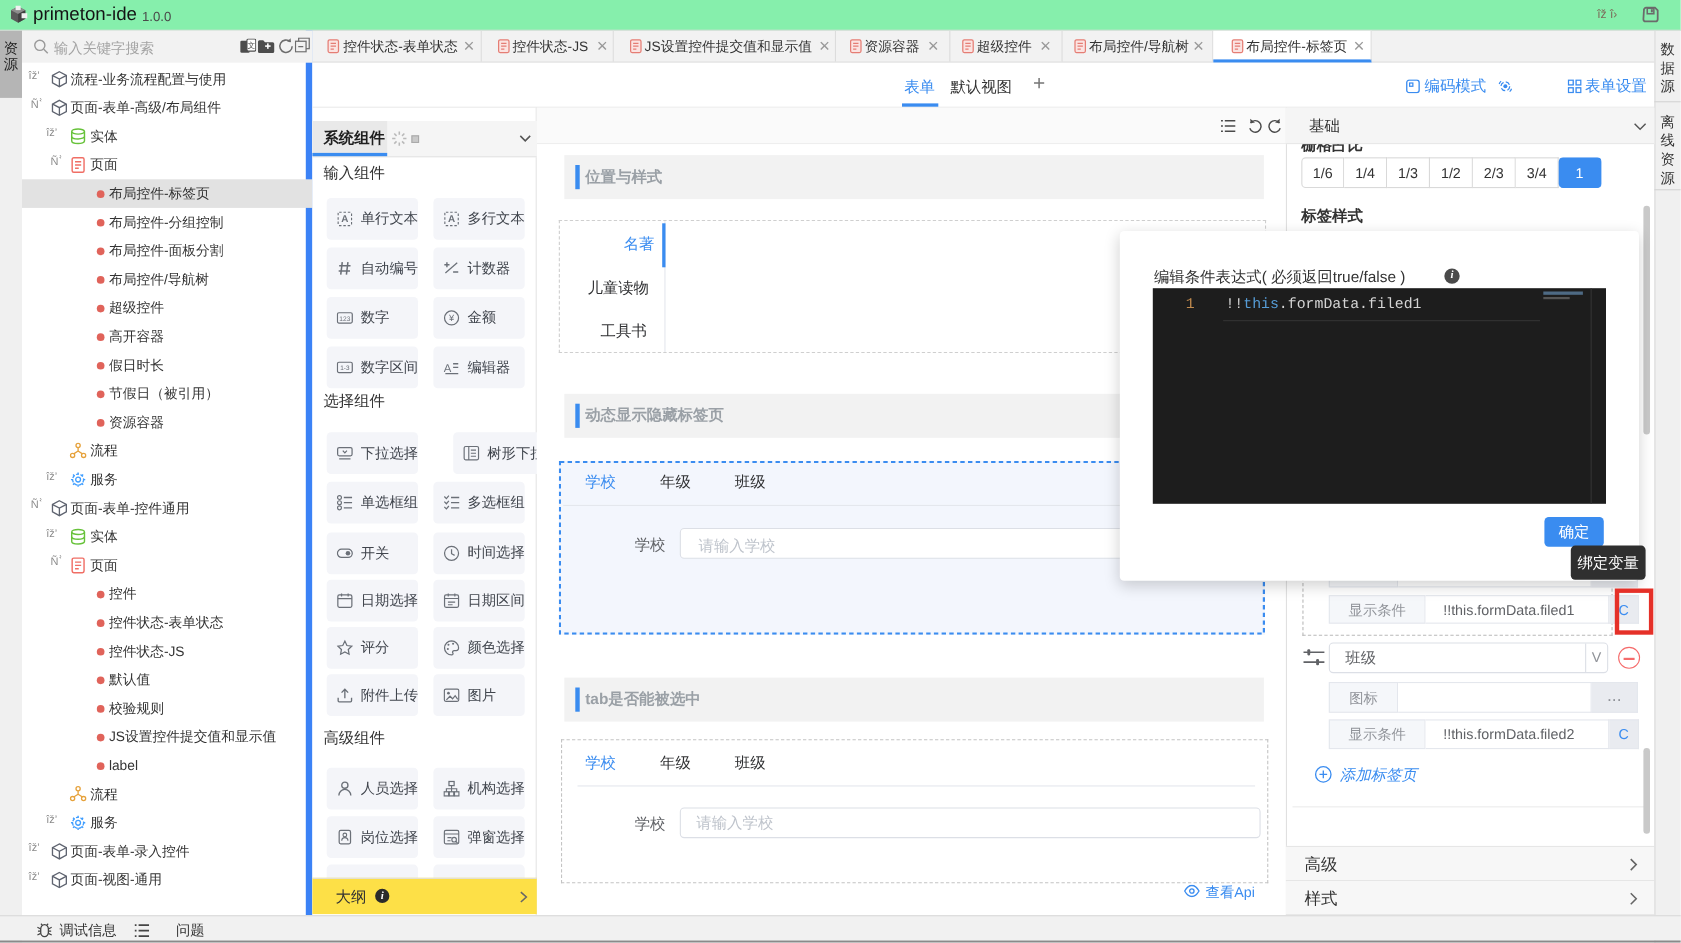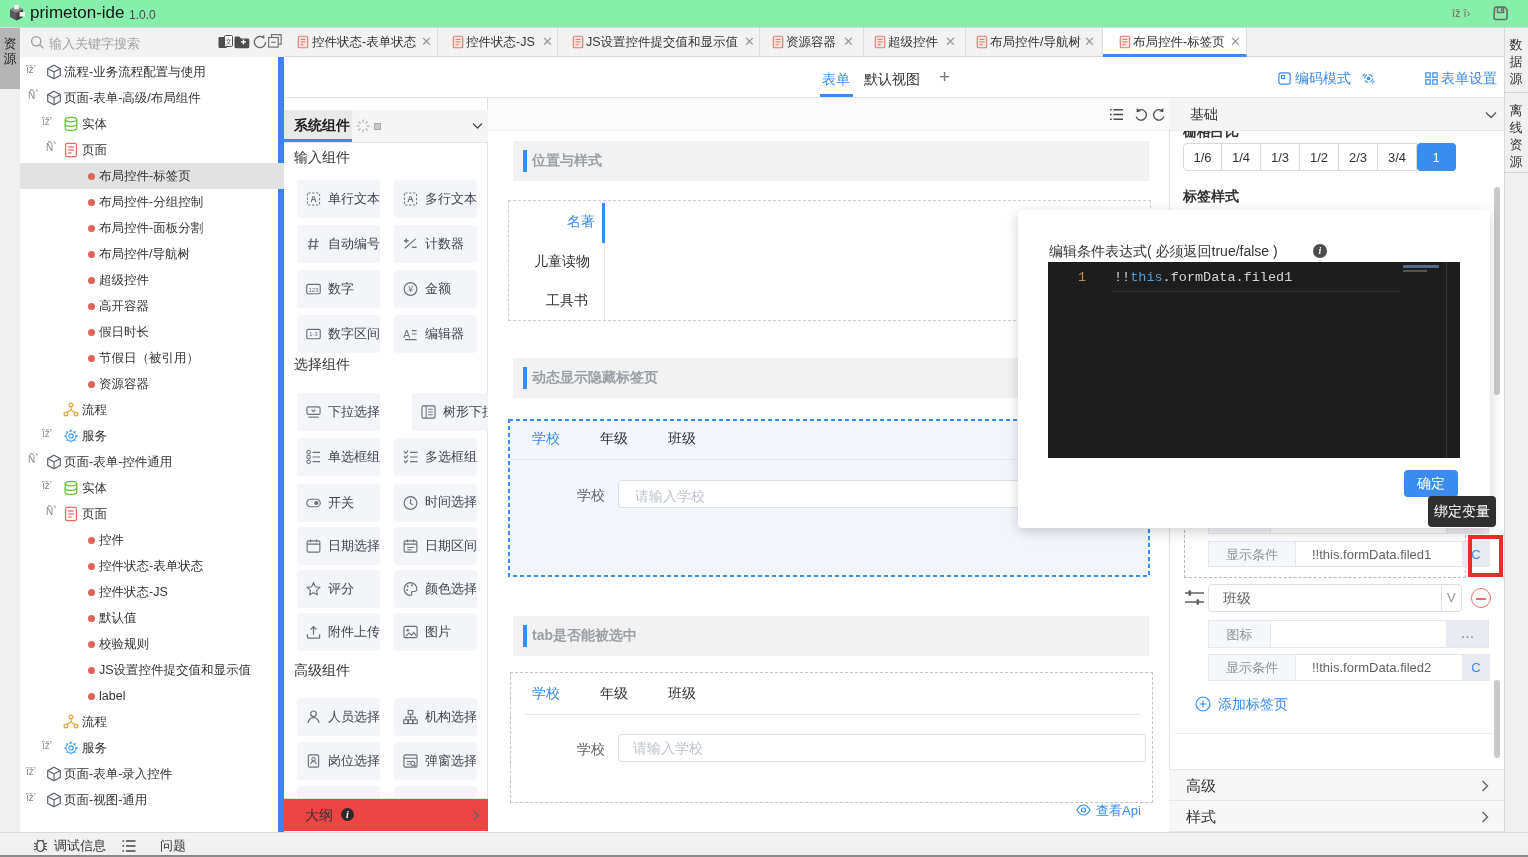--- a/index.html
+++ b/index.html
@@ -519,21 +519,21 @@
         <line x1="9.5" y1="9.5" x2="11.6" y2="11.6"></line>
         <line x1="11.6" y1="2.4" x2="9.5" y2="4.5"></line>
         <line x1="4.5" y1="9.5" x2="2.4" y2="11.6"></line>
       </g>
     </svg>
   <div class="abs" style="left:90px;top:13px;width:7px;height:7px;background:#c9c9c9;border:1px solid #aaa;"></div>
   <svg class="abs" style="left:188px;top:12px" width="11" height="8" viewBox="0 0 11 8">
       <path d="M1 1.5 L5.5 6 L10 1.5" fill="none" stroke="#555" stroke-width="1.4"></path>
     </svg>
 </div>
-<div class="abs" id="palfoot" style="left:284px;top:798px;width:204px;height:33px;background:#ef4444;border-top:1px solid #e0e0e0;z-index:5;">
+<div class="abs" id="palfoot" style="left:284px;top:798px;width:204px;height:33px;background:#fde047;border-top:1px solid #e0e0e0;z-index:5;">
   <span class="abs" style="left:21px;top:8px;font-size:14px;color:#333;">大纲</span>
   <span class="abs" style="left:57px;top:9px;width:13px;height:13px;border-radius:50%;background:#2b2b2b;color:#fff;font-size:10px;font-style:italic;text-align:center;line-height:13px;font-family:'Liberation Serif',serif;font-weight:bold;">i</span>
   <svg class="abs" style="left:188px;top:11px" width="8" height="11" viewBox="0 0 8 11">
       <path d="M1.5 1 L6.5 5.5 L1.5 10" fill="none" stroke="#666" stroke-width="1.4"></path>
     </svg>
 </div>
 <div class="abs" id="canvas"></div>
 <div class="abs" id="ctoolbar">
   <svg class="abs" style="left:621px;top:10px" width="15" height="13" viewBox="0 0 17 15">
       <path d="M5 2 h11 M5 7.5 h11 M5 13 h11" stroke="#4a4a4a" stroke-width="1.5"></path>
@@ -634,21 +634,21 @@
 <div class="prow-label" style="left:1208px;top:620px;width:63px;height:28px;line-height:27px;">图标</div>
 <div class="prow-val" style="left:1271px;top:620px;width:176px;height:28px;"></div>
 <div class="prow-btn" style="left:1447px;top:620px;width:42px;height:28px;line-height:23px;color:#909399;">...</div>
 <div class="prow-label" style="left:1208px;top:654px;width:88px;height:27px;line-height:26px;">显示条件</div>
 <div class="prow-val" style="left:1296px;top:654px;width:167px;height:27px;line-height:26px;padding-left:16px;">!!this.formData.filed2</div>
 <div class="prow-btn" style="left:1463px;top:654px;width:27px;height:27px;line-height:26px;color:#3a8cf0;font-size:13px;">C</div>
 <svg class="abs" style="left:1195px;top:696px" width="16" height="16" viewBox="0 0 16 16">
     <circle cx="8" cy="8" r="7" fill="none" stroke="#3a8cf0" stroke-width="1.2"></circle>
     <path d="M8 4.5 v7 M4.5 8 h7" stroke="#3a8cf0" stroke-width="1.2"></path>
   </svg>
-<span class="abs" style="left:1218px;top:696px;font-size:14px;color:#3a8cf0;">添加标签页</span>
+<span class="abs" style="left:1218px;top:696px;font-size:14px;color:#3a8cf0;font-style:italic;">添加标签页</span>
 <div class="abs" style="left:1175px;top:733px;width:322px;height:1px;background:#ececec;"></div>
 <div class="abs" style="left:1169px;top:769px;width:335px;height:32px;background:#f7f7f7;border-top:1px solid #e6e6e6;border-bottom:1px solid #e6e6e6;">
   <span class="abs" style="left:17px;top:7px;font-size:15px;color:#333;">高级</span>
   <svg class="abs" style="left:312px;top:10px" width="8" height="12" viewBox="0 0 8 12">
       <path d="M1.5 1 L6.5 6 L1.5 11" fill="none" stroke="#666" stroke-width="1.4"></path>
     </svg>
 </div>
 <div class="abs" style="left:1169px;top:801px;width:335px;height:31px;background:#f7f7f7;border-bottom:1px solid #e6e6e6;">
   <span class="abs" style="left:17px;top:7px;font-size:15px;color:#333;">样式</span>
   <svg class="abs" style="left:312px;top:10px" width="8" height="12" viewBox="0 0 8 12">

